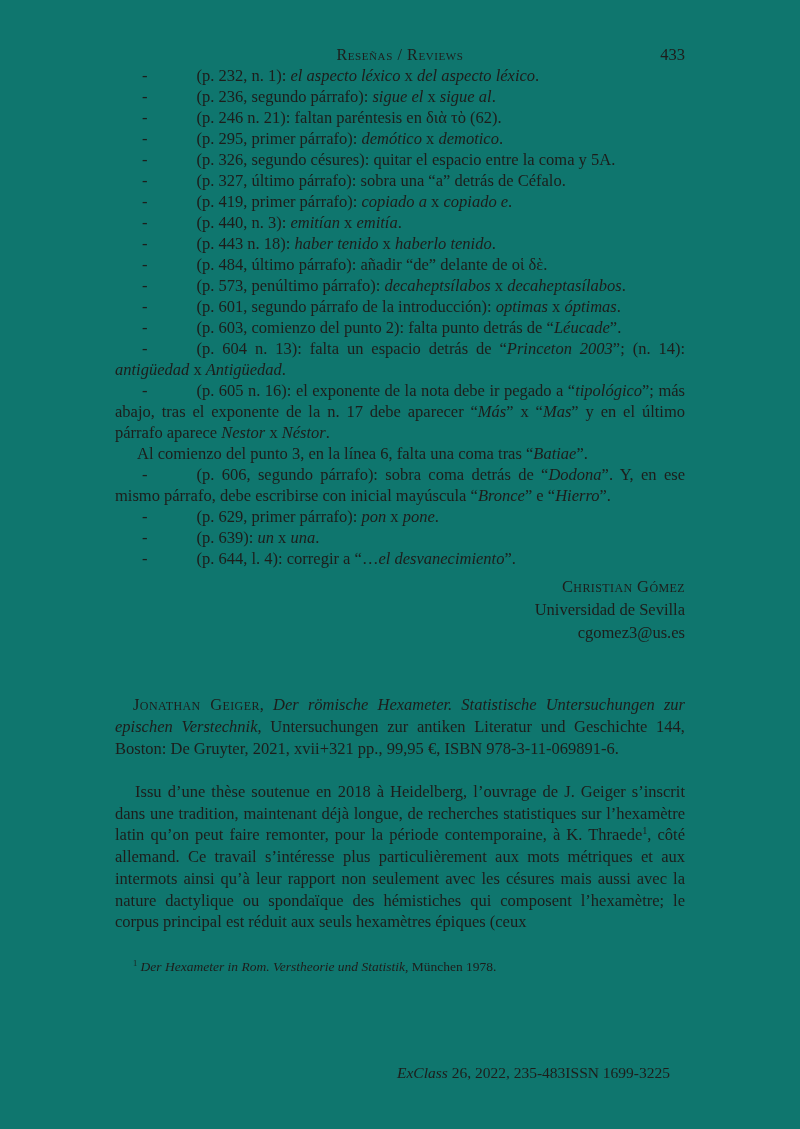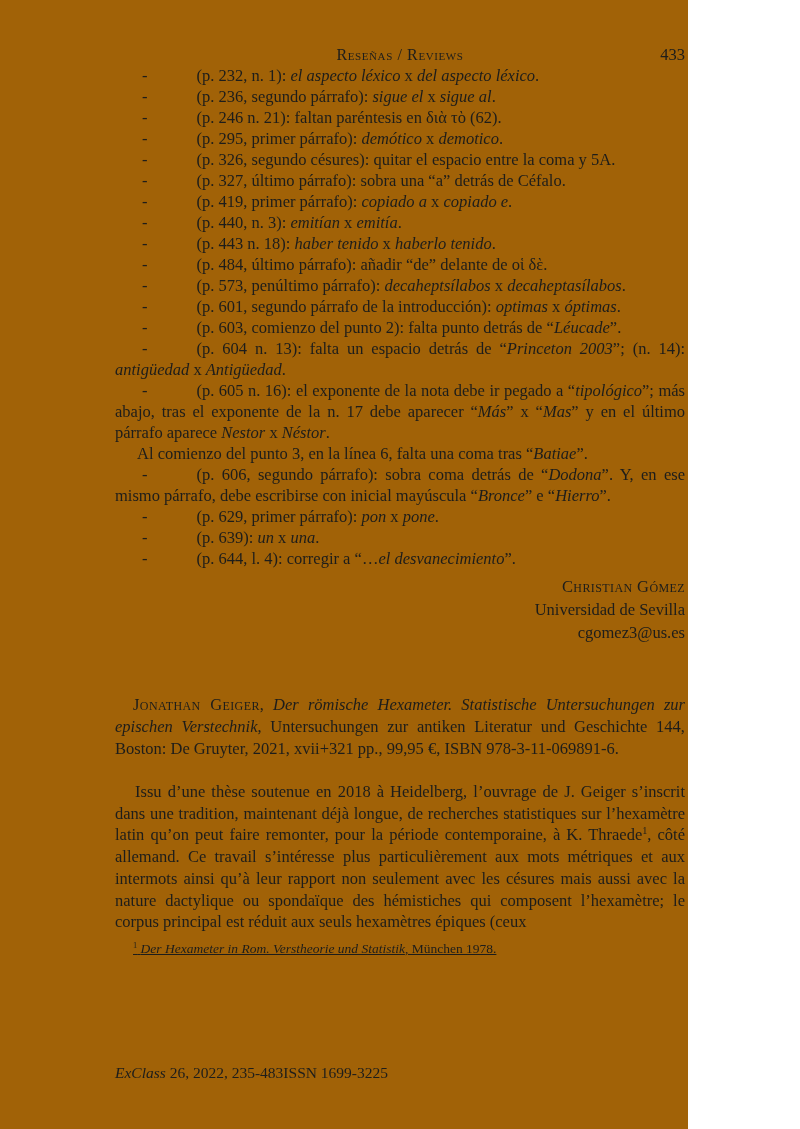--- a/index.html
+++ b/index.html
@@ -1,19 +1,19 @@
 <!DOCTYPE html>
 <html><head>
 <meta charset="utf-8">
 <style>
   html, body { margin:0; padding:0; background:#ffffff; }
   .page {
     position:relative;
-    width:688px; height:1129px;
-    background:#a16207;
+    width:800px; height:1129px;
+    background:#0f766e;
     color:#1d1d1b;
     font-family:"Liberation Serif", serif;
     font-size:16.5px;
     overflow:hidden;
   }
   .textblock { position:absolute; left:115px; top:0; width:570px; }
 
   .header { margin-top:44px; position:relative; height:21px; line-height:21px; text-align:center; }
   .running-title { font-variant:small-caps; letter-spacing:0.6px; font-size:16px; }
   .pagenum { position:absolute; right:0; top:0; font-size:16.5px; }
@@ -23,25 +23,25 @@
   .dash-item { text-indent:27px; }
   .item-gap { display:inline-block; width:49px; }
   .plain-item { text-indent:22px; }
 
   .signature { margin-top:6px; text-align:right; line-height:23px; }
   .sig-name { font-variant:small-caps; letter-spacing:0.4px; }
 
   p { margin:0; }
   .review-heading { margin-top:50px; text-indent:18px; text-align:justify; line-height:22px; }
   .body-para { margin-top:21px; text-indent:20px; text-align:justify; line-height:21.7px; }
-  .footnote { margin-top:7px; font-size:13.5px; text-indent:18px; line-height:17px;text-decoration:underline; }
+  .footnote { margin-top:25px; font-size:13.5px; text-indent:18px; line-height:17px; }
 
   .footer {
     position:absolute; left:115px; right:130px; top:1063px;
-    display:flex; justify-content:flex-start;
+    display:flex; justify-content:flex-end;
     font-size:15.5px; line-height:19px;
   }
 
   .sc { font-variant:small-caps; letter-spacing:0.4px; }
   i { font-style:italic; }
   sup { font-size:62%; vertical-align:super; line-height:0; }
 </style>
 </head>
 <body>
 

